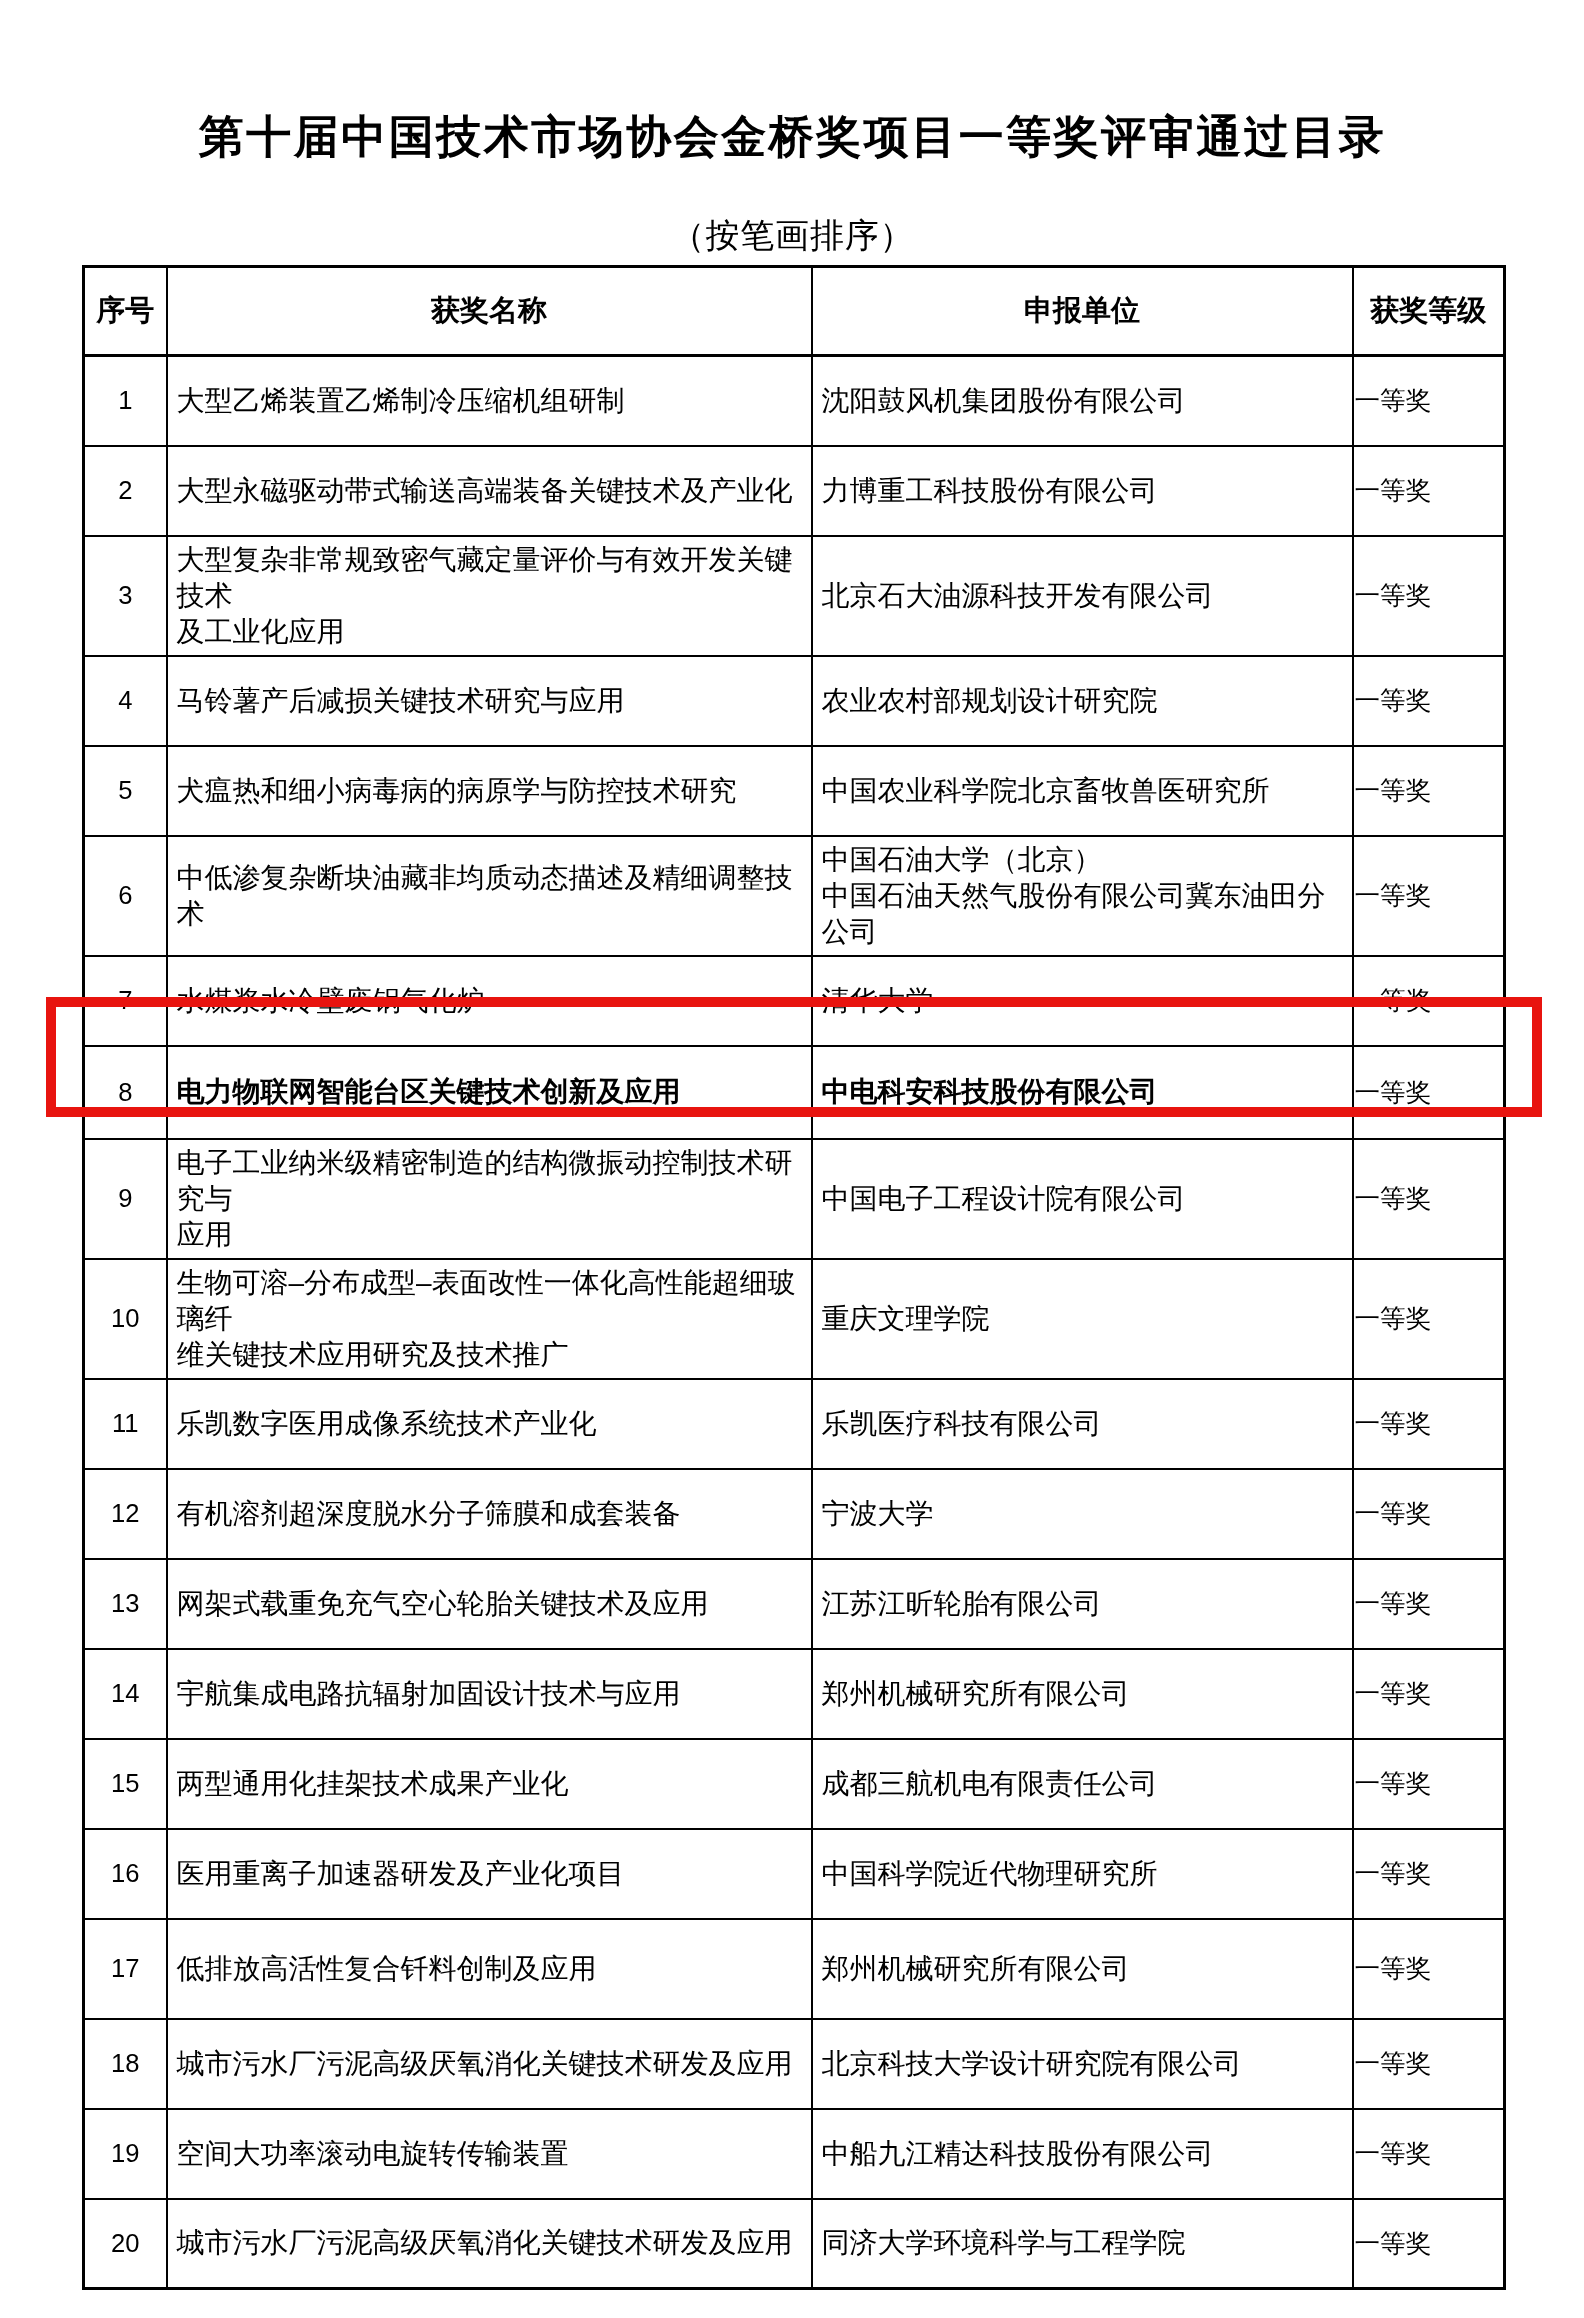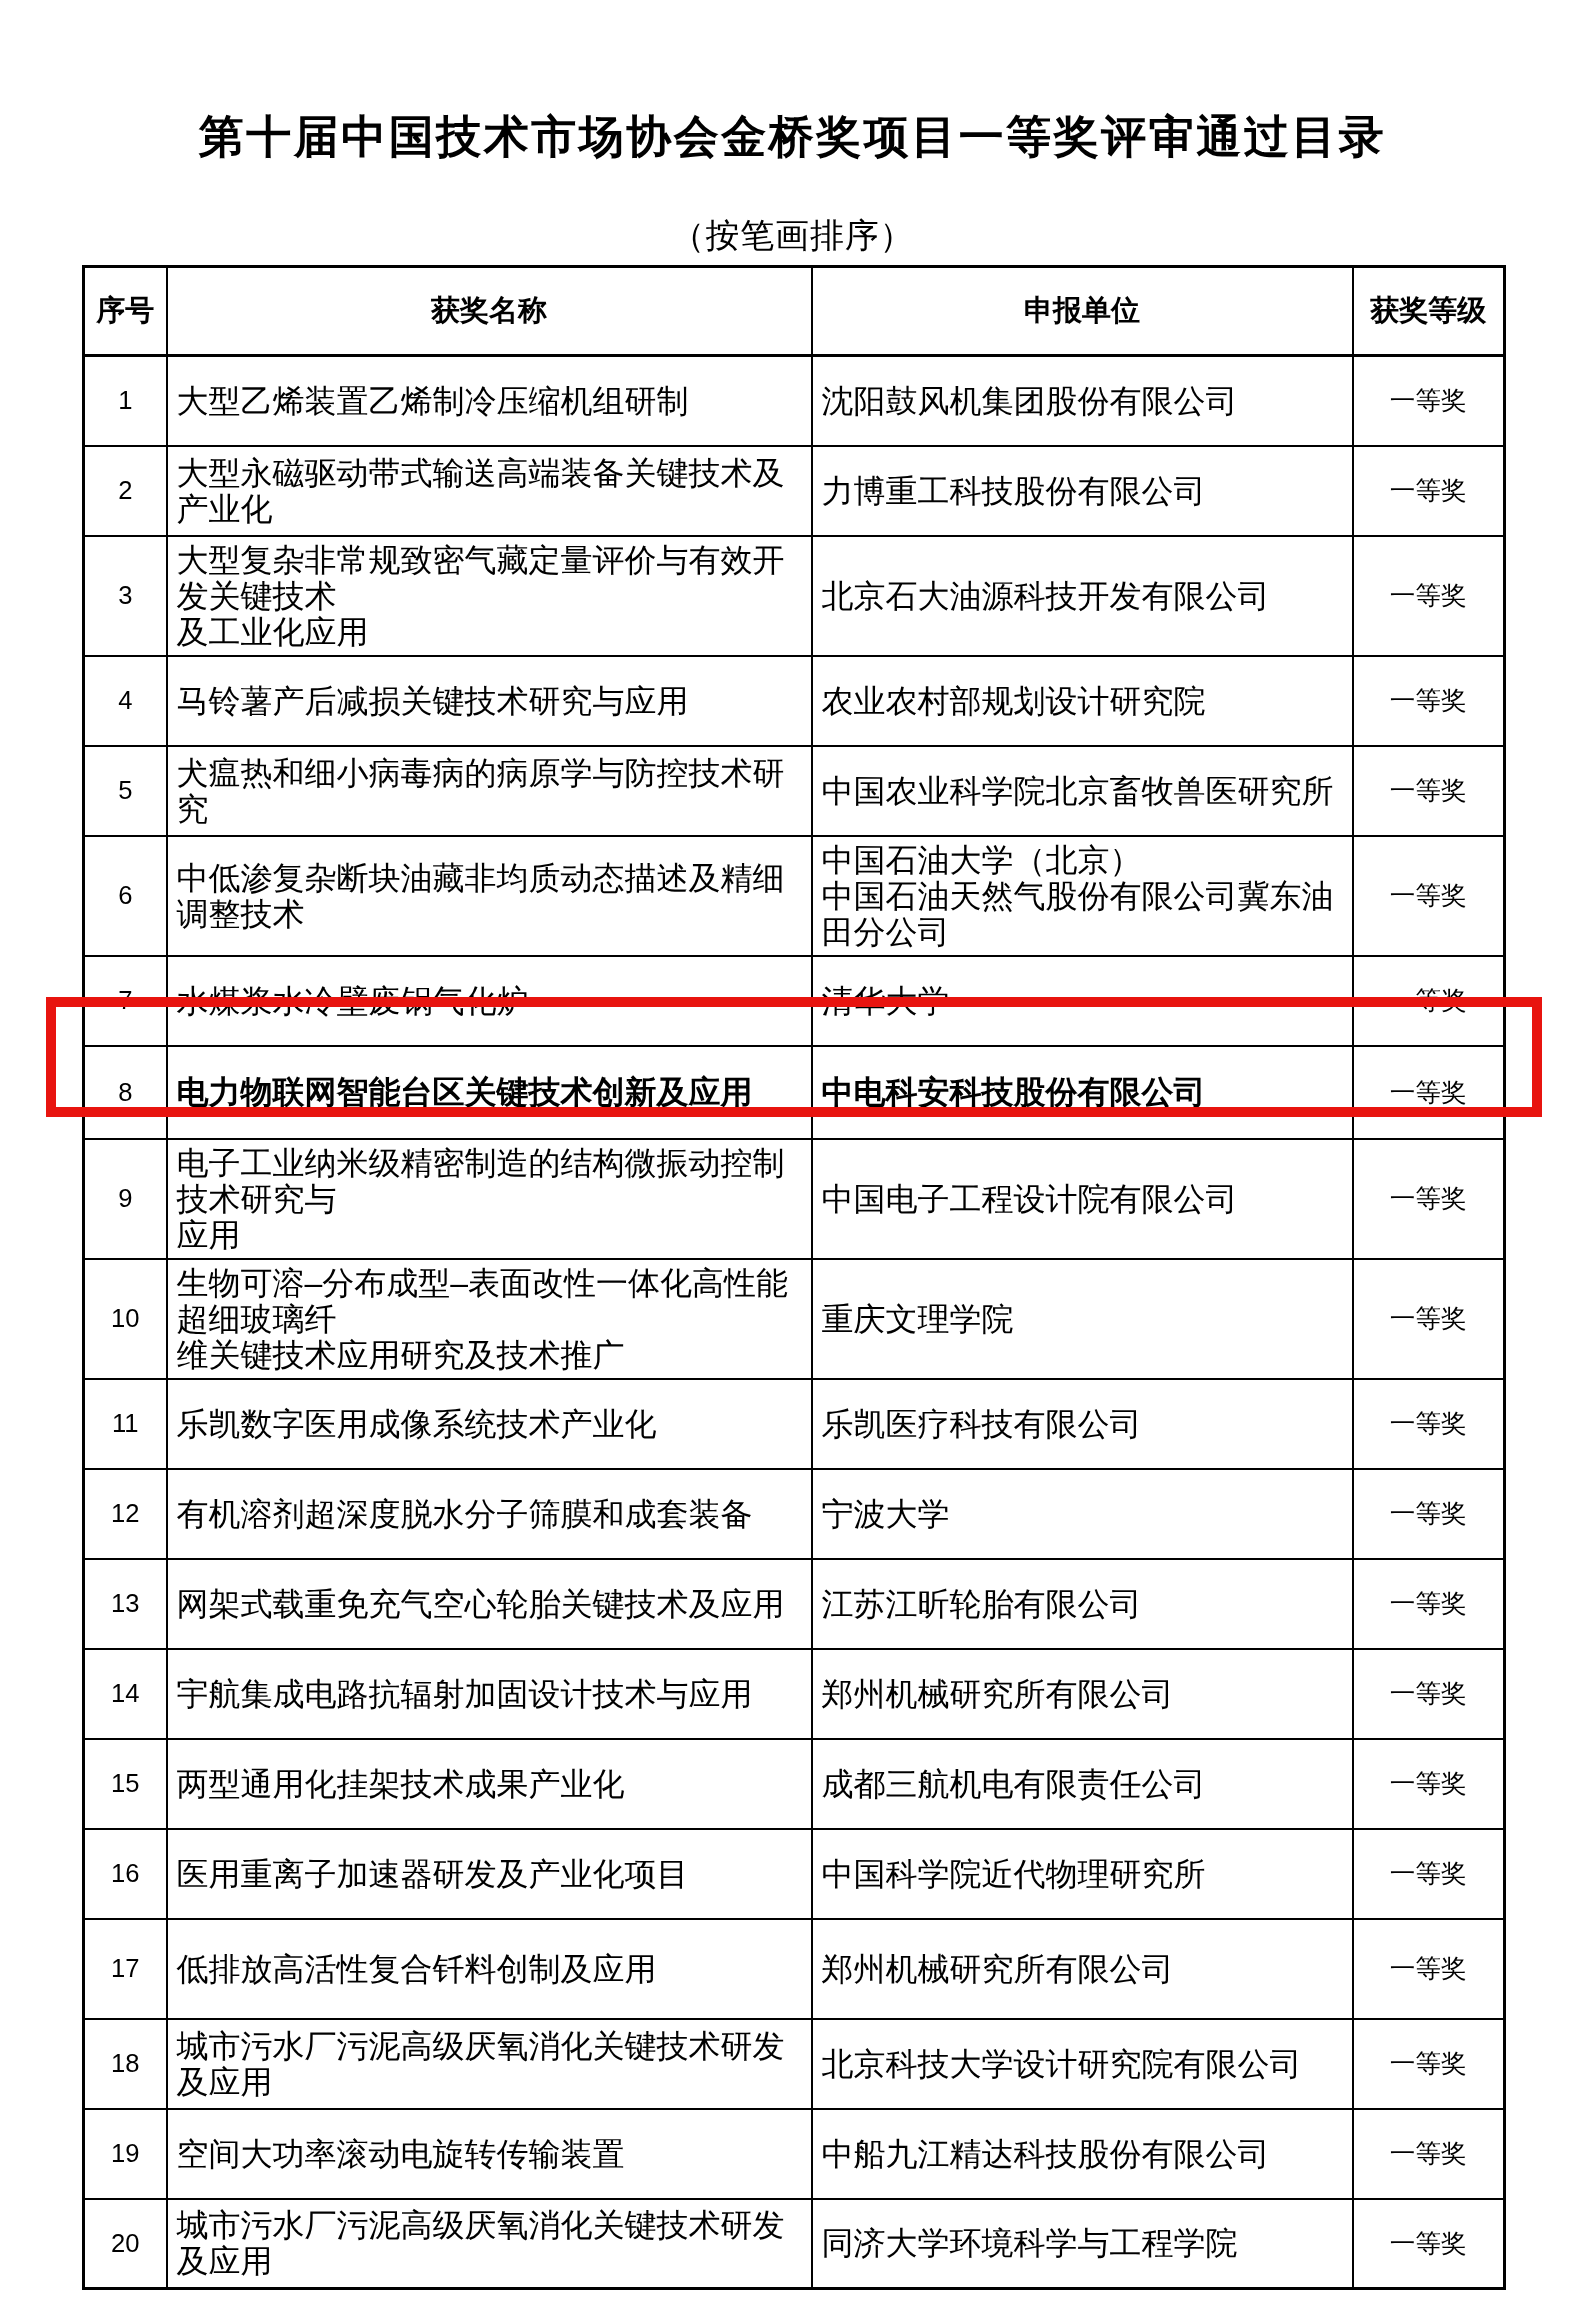--- a/index.html
+++ b/index.html
@@ -56,28 +56,27 @@
   table.awards th {
     font-size: 29px;
     font-weight: 700;
     border-bottom-width: 3.3px;
   }
   td.cell-num {
     text-align: center;
     font-size: 25.6px;
   }
   td.cell-name, td.cell-org {
-    font-size: 32px;
+    font-size: 28px;
     line-height: 36px;
     padding: 5px 10px 5px 9px;
     text-align: left;
     white-space: pre-line;
   }
   td.cell-grade {
-    text-align: center;
     font-size: 25.6px;
   }
   tr[data-highlighted] td.cell-name,
   tr[data-highlighted] td.cell-org { font-weight: 700; }
 
   .highlight-box {
     position: absolute;
     border: 10px solid #e8140f;
     background: transparent;
     pointer-events: none;

